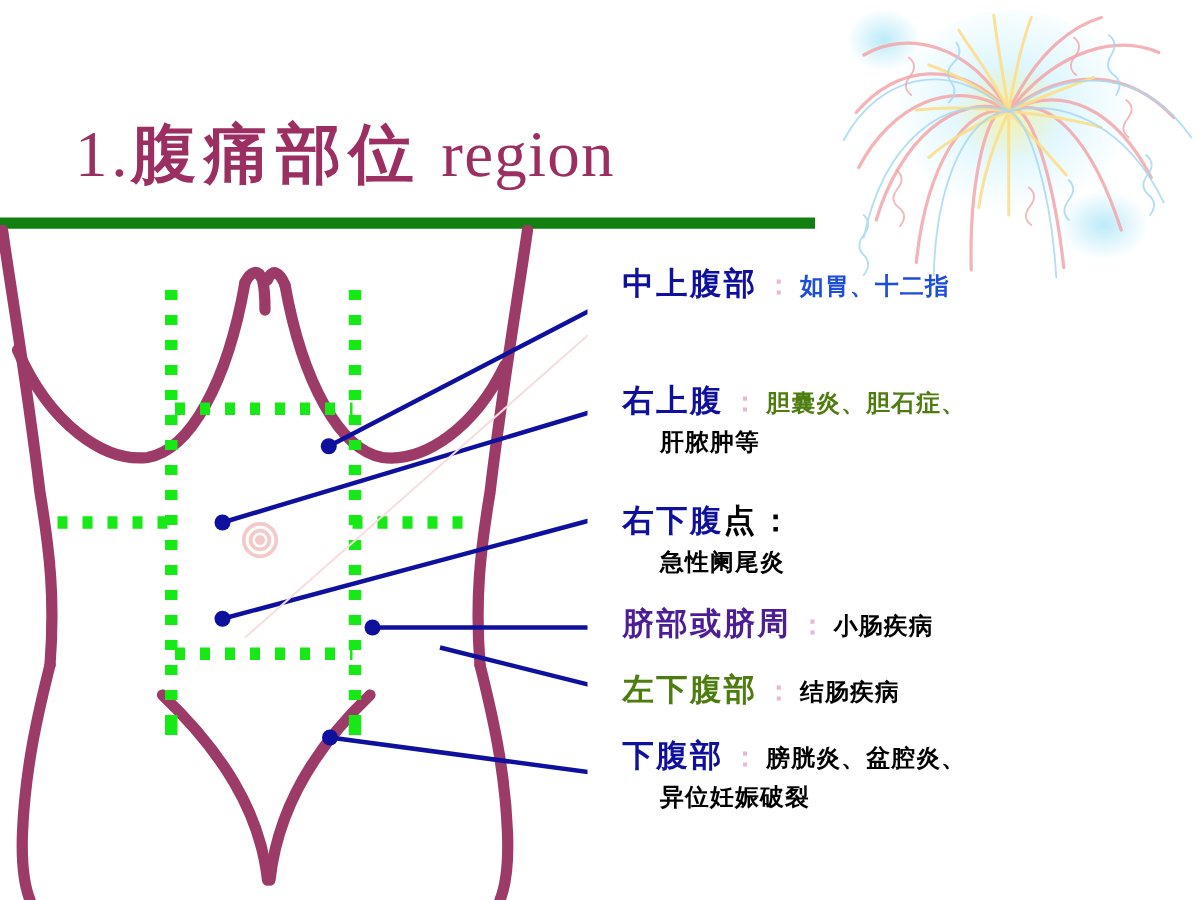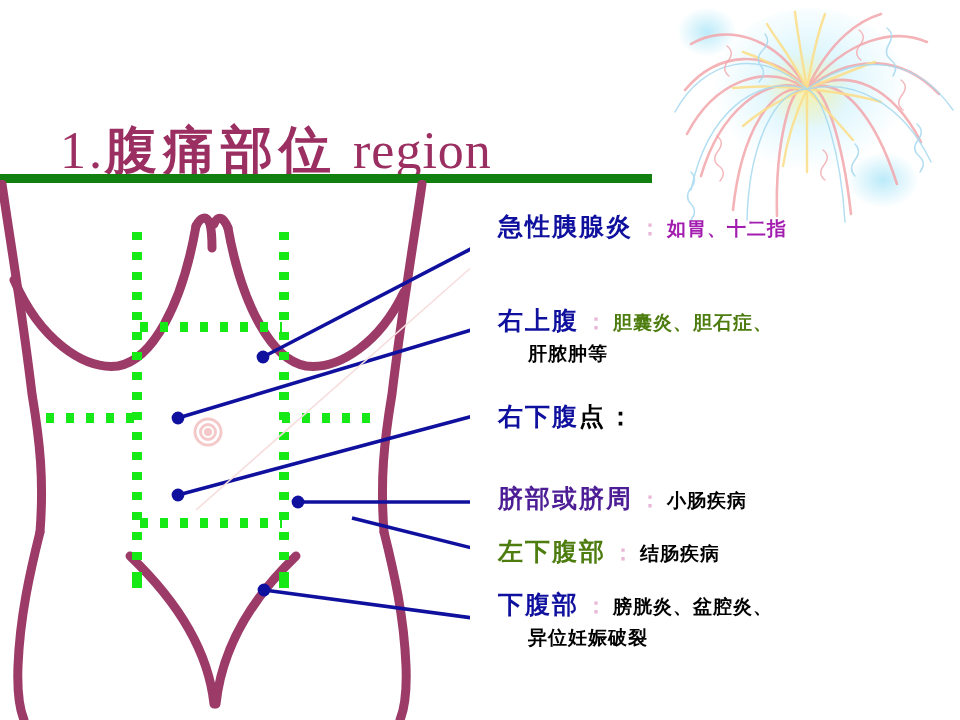--- a/index.html
+++ b/index.html
@@ -200,21 +200,21 @@
         <path d="M72 52 q 8 6 1 15 q -7 9 1 15"></path>
         <path d="M204 36 q 8 6 1 15 q -7 9 1 15"></path>
         <path d="M246 86 q 8 6 1 15 q -7 9 1 15"></path>
         <path d="M62 142 q 8 6 1 15 q -7 9 1 15 q 8 6 1 15"></path>
         <path d="M168 156 q 8 6 1 15 q -7 9 1 15"></path>
       </g>
     </svg>
   </div>
 
   <div id="title-block">
-    <div id="slide-title" style="color: rgb(156, 47, 98); margin-top: 26px;">
+    <div id="slide-title" style="color: rgb(156, 47, 98);">
       <span class="num">1.</span><span class="cjk">腹痛部位</span>&nbsp;<span class="en">region</span>
     </div>
   </div>
   <div id="title-rule" style="background: rgb(18, 128, 17);"></div>
 
   <div id="figure">
     <svg width="470" height="540" viewBox="0 0 470 540">
 
       <g fill="none" stroke="#9c3a68" stroke-width="9" stroke-linecap="round" stroke-linejoin="round">
 
@@ -292,41 +292,42 @@
       <g stroke="#f7dede" stroke-width="1.6" fill="none">
         <line x1="500" y1="62" x2="196" y2="330"></line>
       </g>
     </svg>
   </div>
 
   <div id="labels">
 
     <div class="label-row" style="top:0px">
       <div class="row-head-line">
-        <span class="lbl-head" style="color:#10109e">急性胰腺炎</span>
-        <span class="colon-pink" style="color:#e9b8d8">：</span>
-        <span class="lbl-desc lbl-inline" style="color:#a21caf">如胃、十二指</span>
+        <span class="lbl-head" style="color:#10109e">中上腹部</span>
+        <span class="colon-pink" style="color:#e9b8d8">：</span>
+        <span class="lbl-desc lbl-inline" style="color:#1d4ed8">如胃、十二指</span>
       </div>
     </div>
 
     <div class="label-row" style="top:94px">
       <div class="row-head-line">
         <span class="lbl-head" style="color:#10109e">右上腹</span>
         <span class="colon-pink" style="color:#e9b8d8">：</span>
         <span class="lbl-desc lbl-inline" style="color:#4d7c0f">胆囊炎、胆石症、</span>
       </div>
       <span class="lbl-desc lbl-cont" style="color:#000000">肝脓肿等</span>
     </div>
 
     <div class="label-row" style="top:190px">
       <div class="row-head-line">
         <span class="lbl-head" style="color:#10109e">右下腹</span>
           <span class="lbl-head pt" style="color:#000000">点</span>
           <span class="colon-dark lbl-head" style="color:#000000">：</span>
       </div>
+      <span class="lbl-desc lbl-cont" style="color:#000000">急性阑尾炎</span>
     </div>
 
     <div class="label-row" style="top:272px">
       <div class="row-head-line">
         <span class="lbl-head" style="color:#4c1d95">脐部或脐周</span>
         <span class="colon-pink" style="color:#e9b8d8">：</span>
         <span class="lbl-desc lbl-inline" style="color:#000000">小肠疾病</span>
       </div>
     </div>
 

